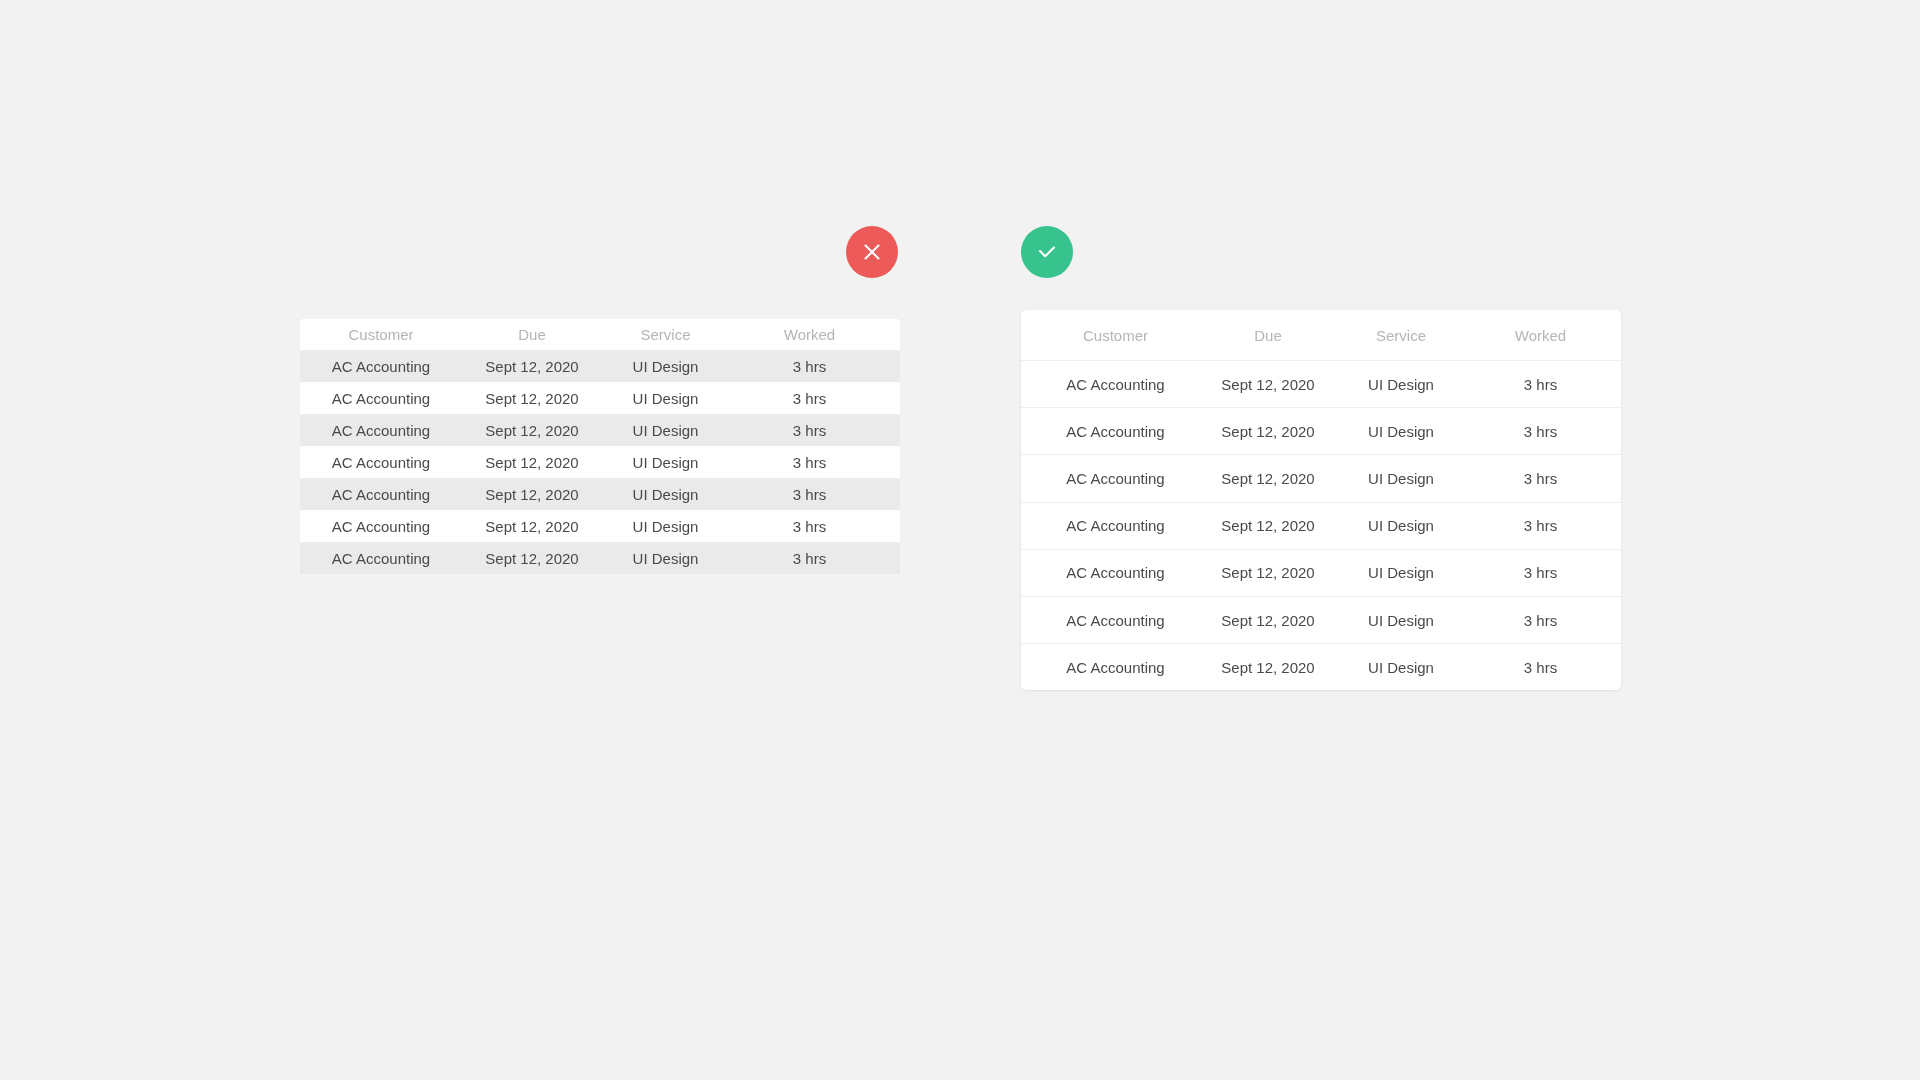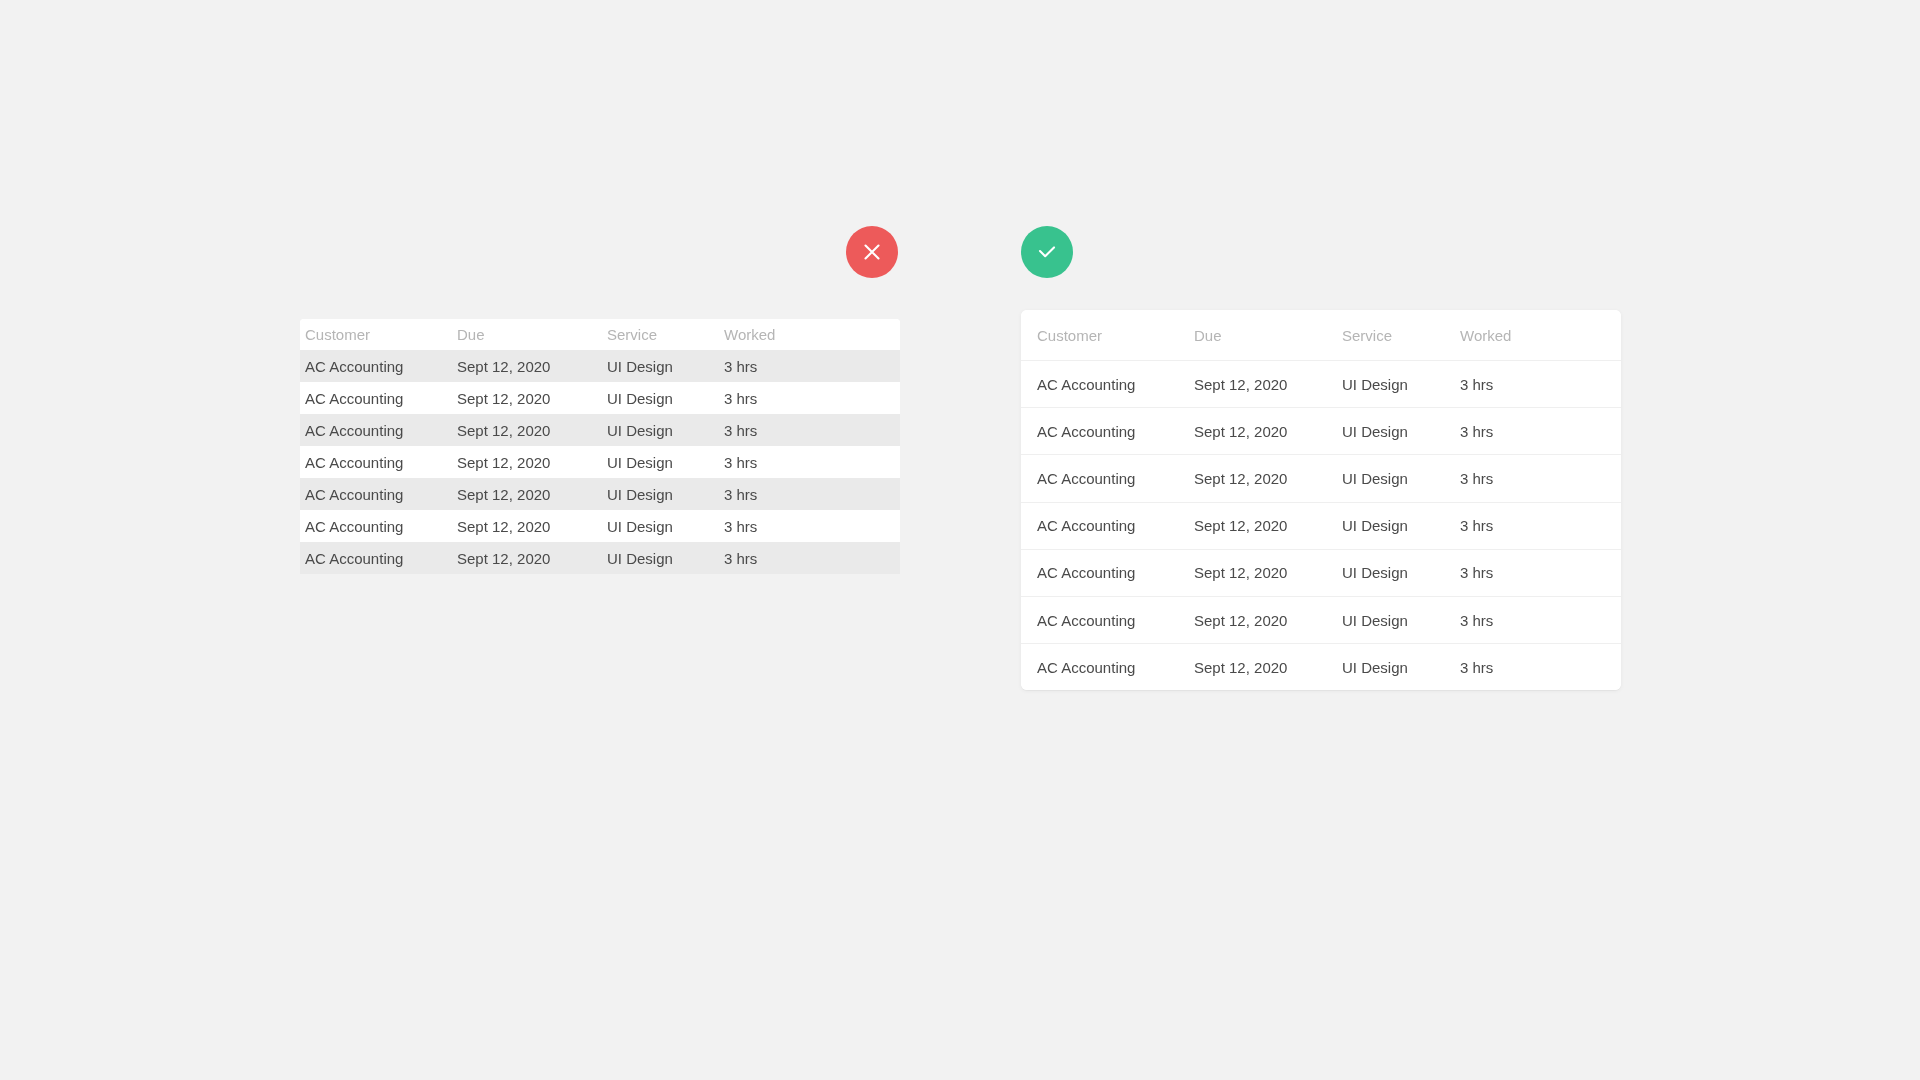--- a/index.html
+++ b/index.html
@@ -49,20 +49,21 @@
   .table-card {
     position: absolute;
     background: #ffffff;
     box-sizing: border-box;
   }
 
   .trow {
     display: flex;
     align-items: center;
     box-sizing: border-box;
+    text-align: center;
   }
 
   .cell {
     box-sizing: border-box;
     white-space: nowrap;
     overflow: hidden;
   }
 
   
   .table-bad {

